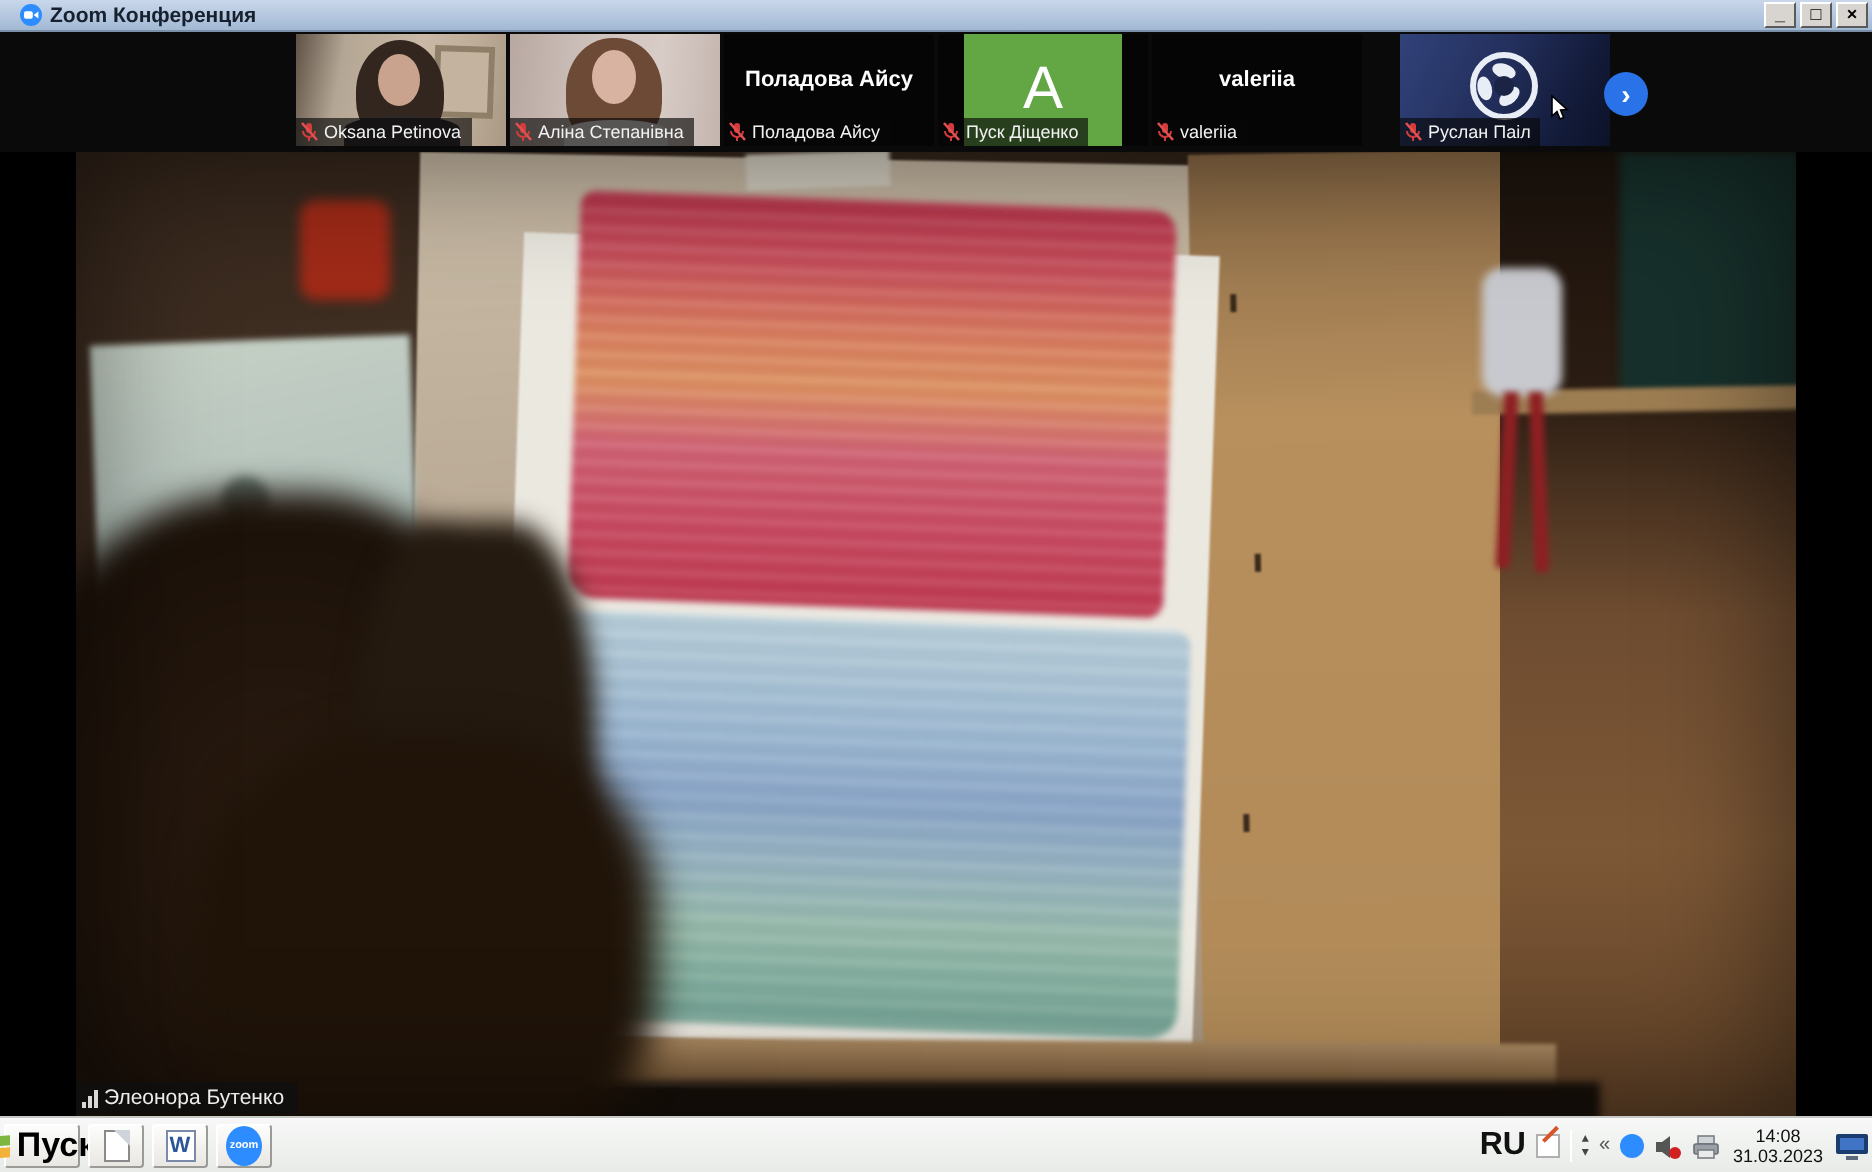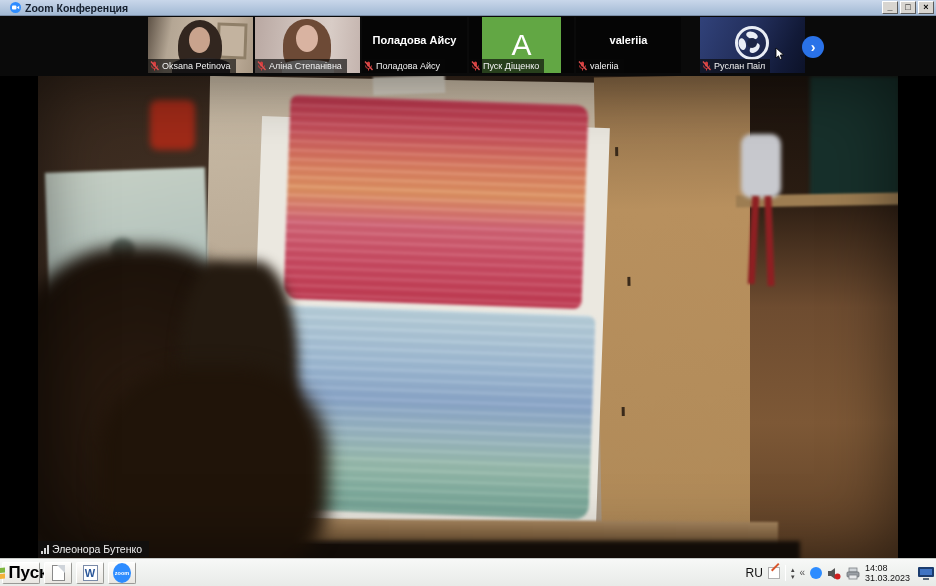--- a/index.html
+++ b/index.html
@@ -129,27 +129,27 @@
   .flag i { display:block; }
   .app-doc { left:44px; width:28px; }
   .app-word { left:76px; width:28px; }
   .app-zoom { left:108px; width:28px; }
   .doc-icon { width:13px; height:16px; background:#fff; border:1px solid #8a8a8a; position:relative; }
   .doc-icon::after { content:""; position:absolute; right:-1px; top:-1px; border:4px solid; border-color:#cfd4da #cfd4da transparent transparent; }
   .word-icon { width:15px; height:16px; background:#fff; border:1px solid #7a8aa8; color:#2b579a; font-size:11px; font-weight:bold; line-height:14px; text-align:center; }
   .zoomapp-icon { width:20px; height:20px; border-radius:50%; background:#2d8cff; color:#fff; font-size:5.5px; font-weight:bold; display:flex; align-items:center; justify-content:center; }
   .tray { position:absolute; right:2px; top:0; height:28px; display:flex; align-items:center; gap:5px; }
   .tray-divider { width:1px; height:16px; background:#b8bab8; border-right:1px solid #fff; }
-  .lang-text { font-size:12px; color:#111; }
+  .lang-text { font-size:16px; color:#111;font-weight:bold; }
   .penbox { width:12px; height:12px; background:#fff; border:1px solid #b0b0b0; position:relative; }
   .penbox::after { content:""; position:absolute; left:2px; top:2px; width:10px; height:2px; background:#d8542a; transform:rotate(-45deg); transform-origin:left top; }
   .updown { font-size:7px; color:#444; line-height:7px; text-align:center; }
   .chev { font-size:10px; color:#555; line-height:10px; }
   .tray-zoom-dot { width:12px; height:12px; border-radius:50%; background:#2d8cff; }
-  .clock { text-align:left; font-size:9px; color:#111; line-height:10px; width:48px; }
+  .clock { text-align:center; font-size:9px; color:#111; line-height:10px; width:48px; }
   .monitor { width:16px; height:13px; position:relative; }
   .monitor .scr { position:absolute; left:0; top:0; width:16px; height:10px; background:#1b3c6e; border-radius:1px; }
   .monitor .scr i { position:absolute; left:2px; top:2px; right:2px; bottom:2px; background:#3f74c4; display:block; }
   .monitor .std { position:absolute; left:5px; bottom:0; width:6px; height:2px; background:#5a6a7a; }
 </style>
 </head>
 <body>
 
 <div class="titlebar">
   <svg class="title-icon" viewBox="0 0 11 11">

